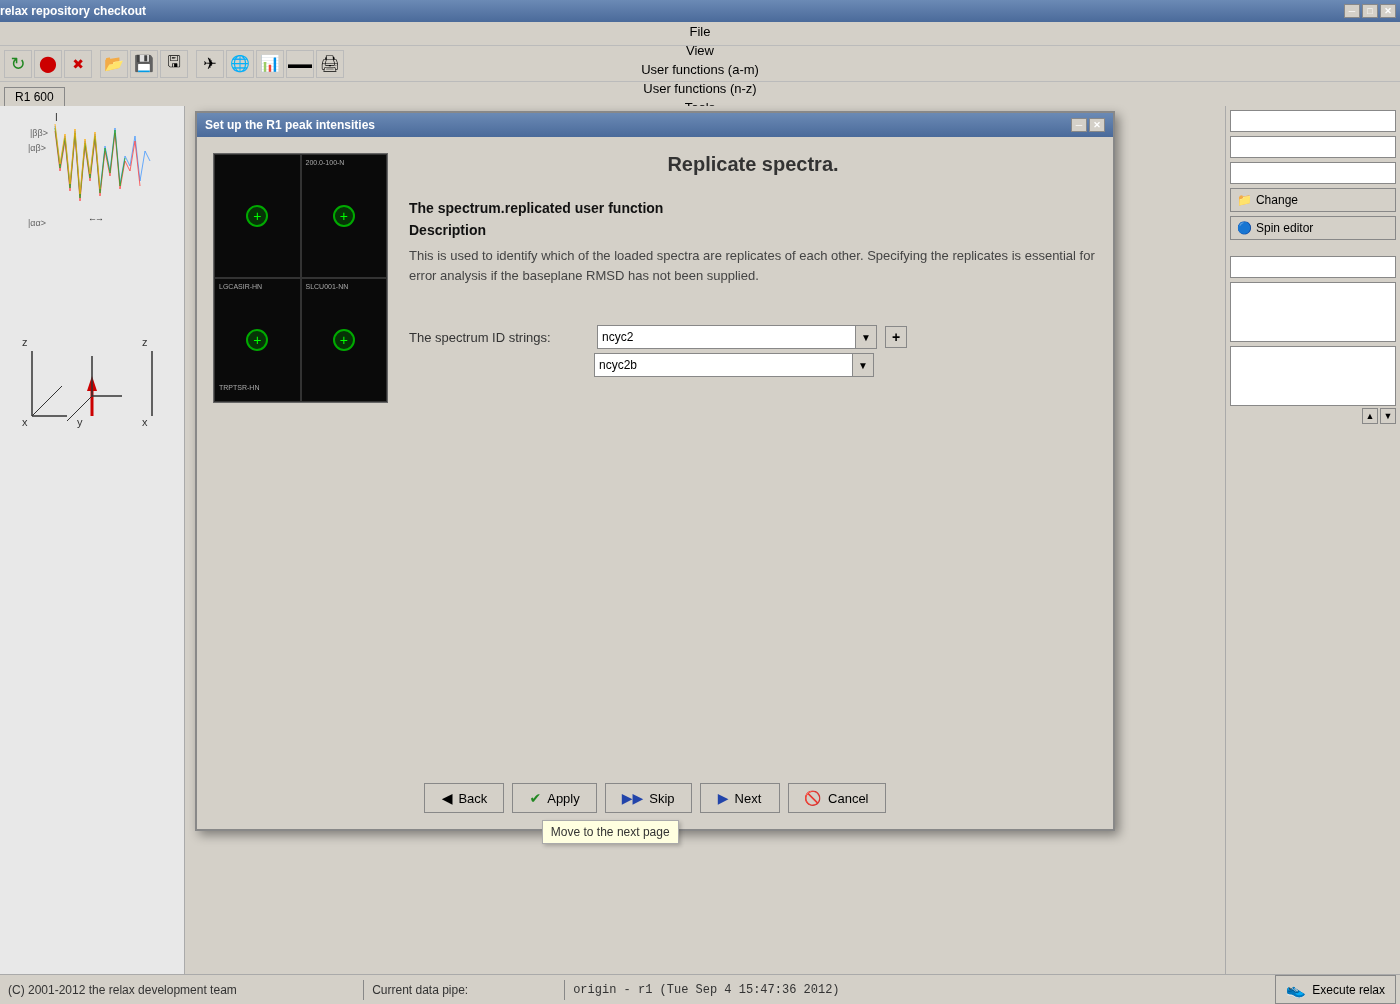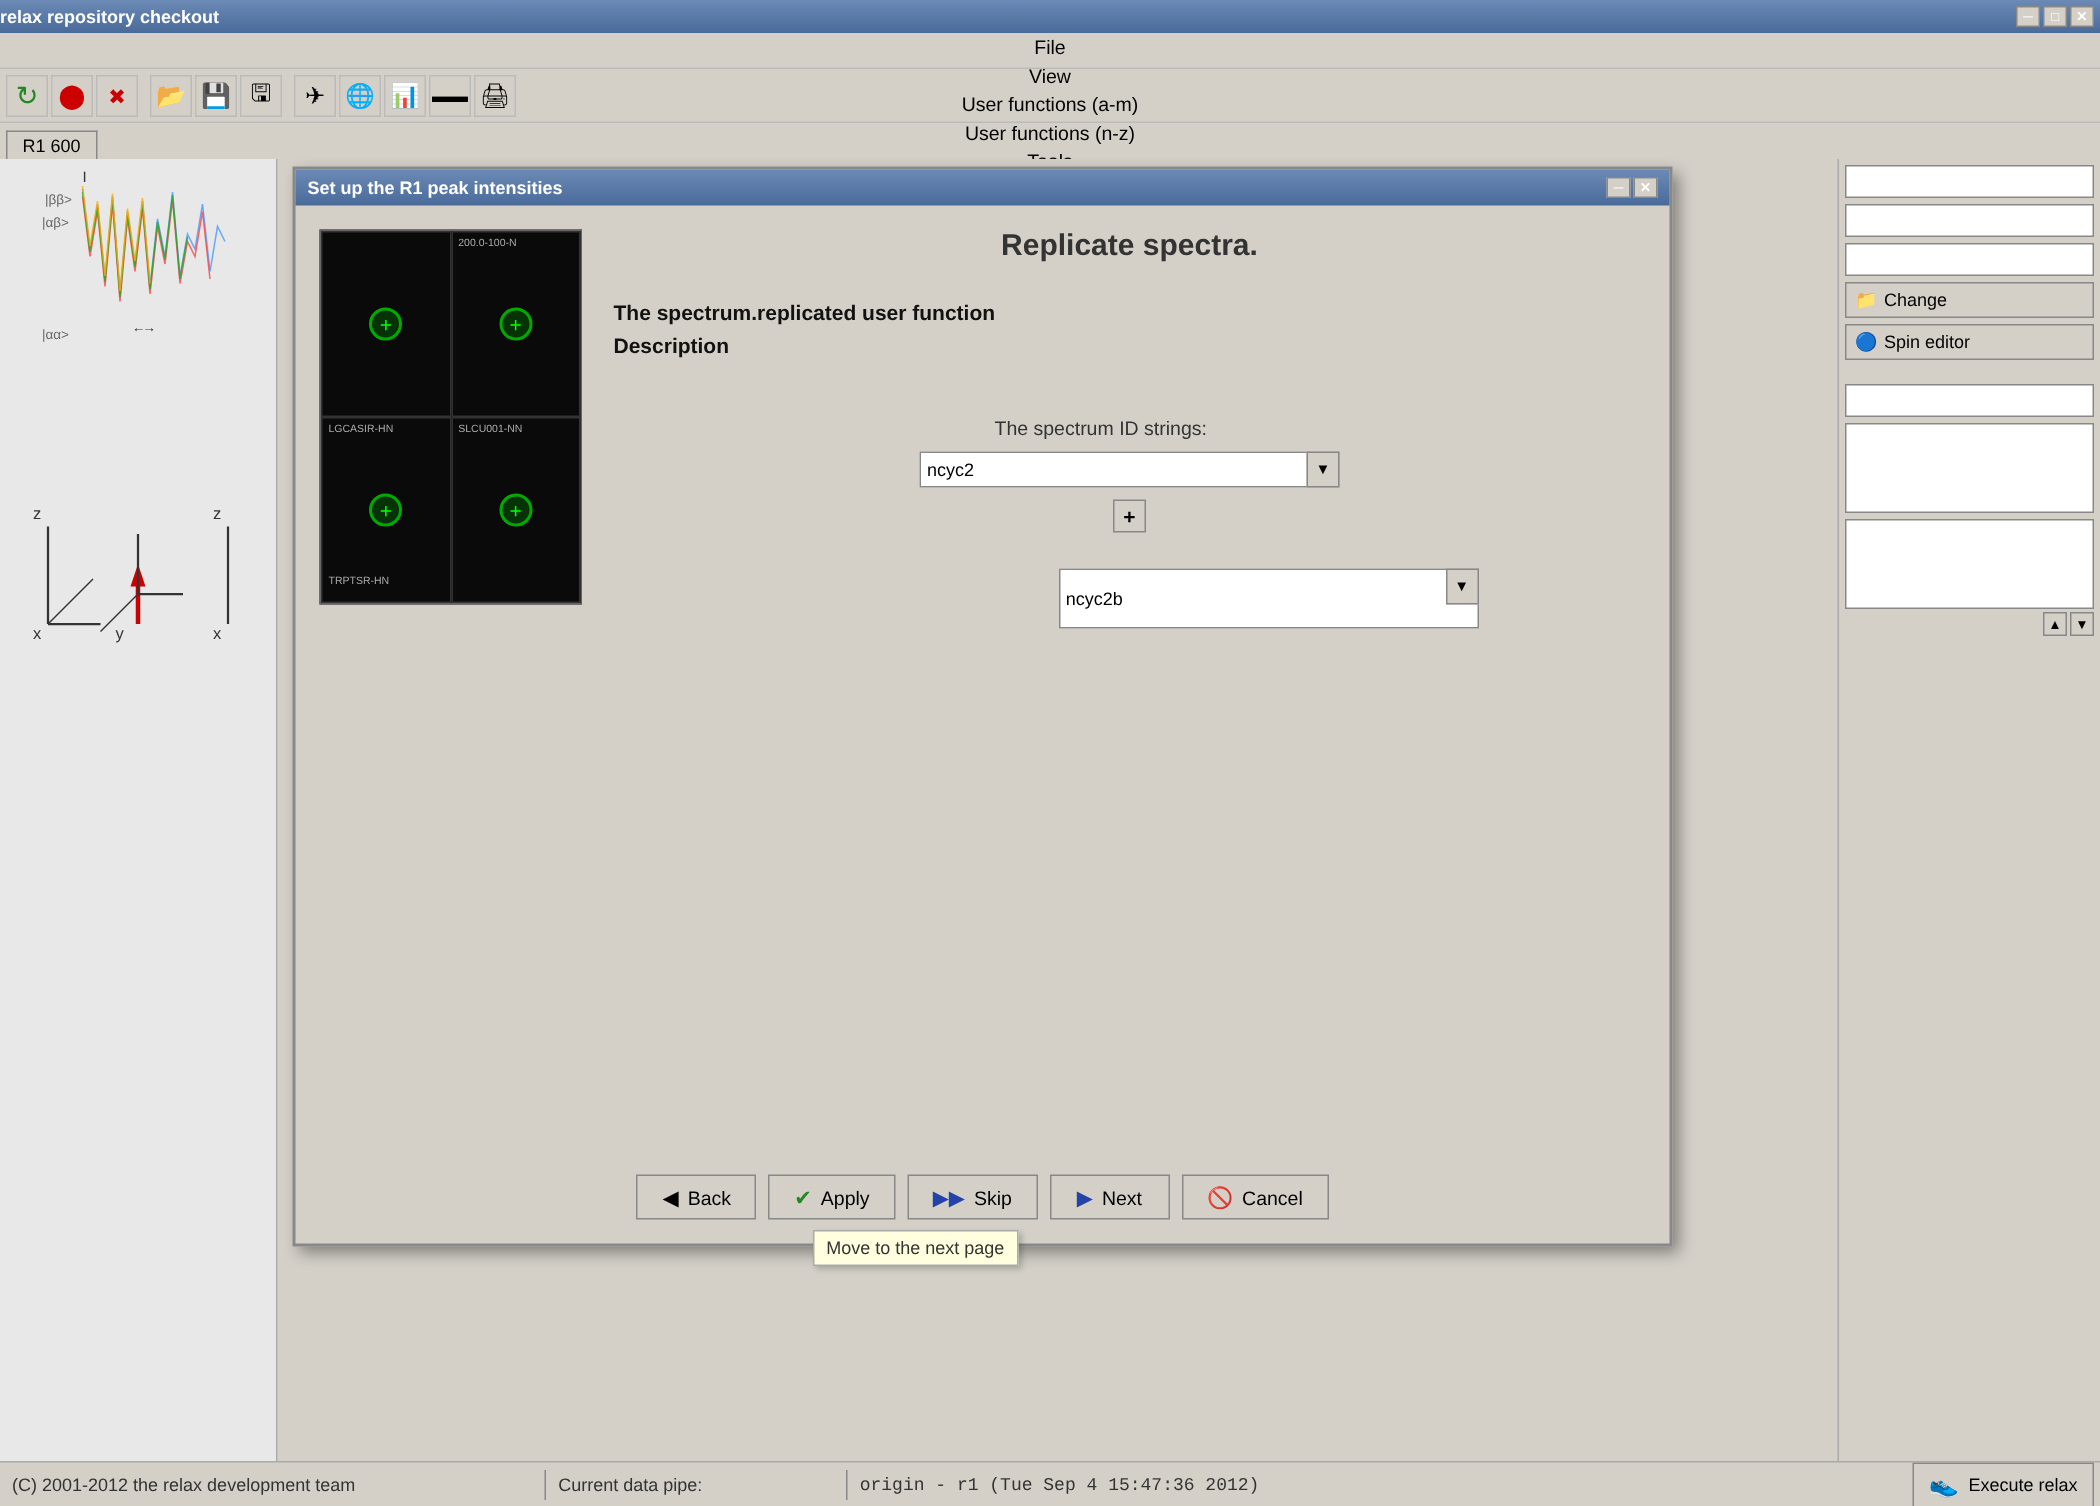--- a/index.html
+++ b/index.html
@@ -274,22 +274,21 @@
       font-size: 13px;
       color: #444;
       line-height: 1.5;
       margin-bottom: 20px;
     }
 
     .form-row {
       display: flex;
       align-items: center;
       gap: 8px;
-      margin-bottom: 24px;
-      flex-direction: column;
+      margin-bottom: 4px;
     }
     .form-label {
       font-size: 13px;
       color: #333;
       min-width: 180px;
     }
     .form-select {
       width: 280px;
       height: 24px;
       background: white;
@@ -557,33 +556,34 @@
             </div>
           </div>
         </div>
 
         <div class="dialog-right">
           <div class="dialog-title-text">Replicate spectra.</div>
 
           <div class="section-title">The spectrum.replicated user function</div>
 
           <div class="description-title">Description</div>
+          <div class="description-text">This is used to identify which of the loaded spectra are replicates of each other.  Specifying the replicates is essential for error analysis if the baseplane RMSD has not been supplied.</div>
 
           <div style="margin-top: 40px;">
             <div class="form-row">
               <span class="form-label">The spectrum ID strings:</span>
               <div class="select-wrapper">
                 <input type="text" class="form-select" style="width: 280px; height: 24px; border: 1px solid rgb(136, 136, 136); padding: 0px 4px; font-size: 12px;" value="ncyc2">
                 <div class="select-arrow">▼</div>
               </div>
               <div class="add-btn">+</div>
             </div>
             <div class="form-row" style="margin-left: 185px;">
               <div class="select-wrapper">
-                <input type="text" class="form-select" style="width: 280px; height: 40px; border: 1px solid rgb(136, 136, 136); padding: 0px 4px; font-size: 12px;" value="ncyc2b">
+                <input type="text" class="form-select" style="width: 280px; height: 24px; border: 1px solid rgb(136, 136, 136); padding: 0px 4px; font-size: 12px;" value="ncyc2b">
                 <div class="select-arrow">▼</div>
               </div>
             </div>
           </div>
         </div>
       </div>
 
       <div class="dialog-footer">
         <button class="footer-btn">
           <span class="btn-icon">◀</span>

